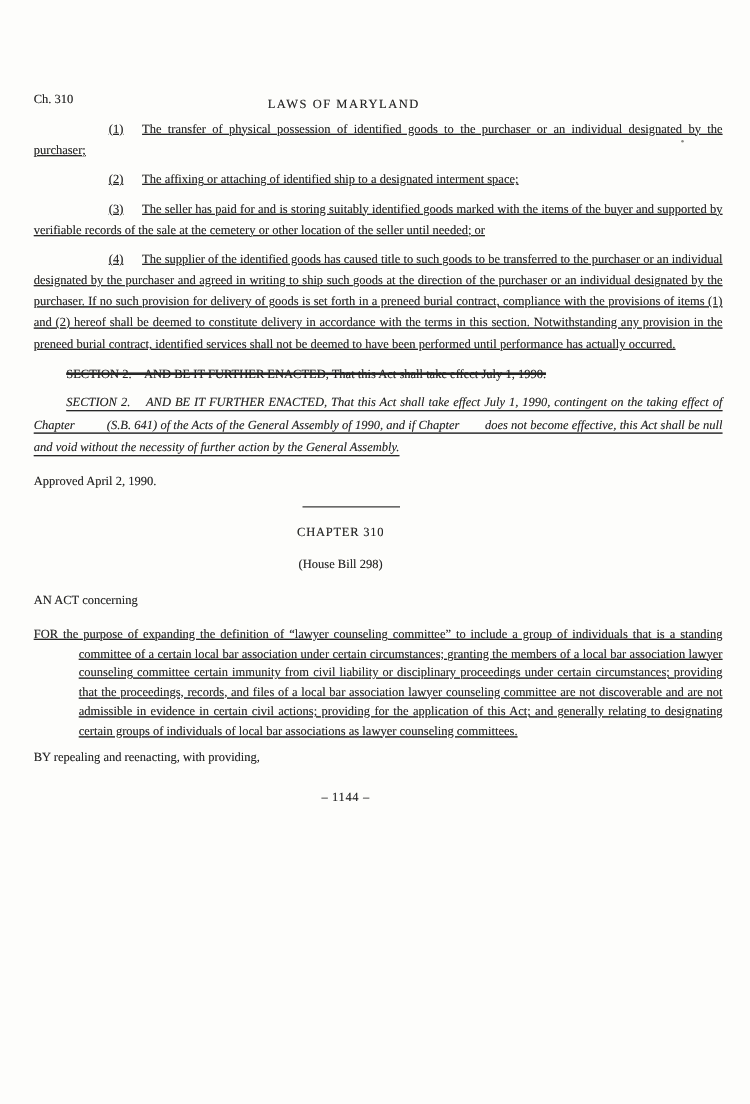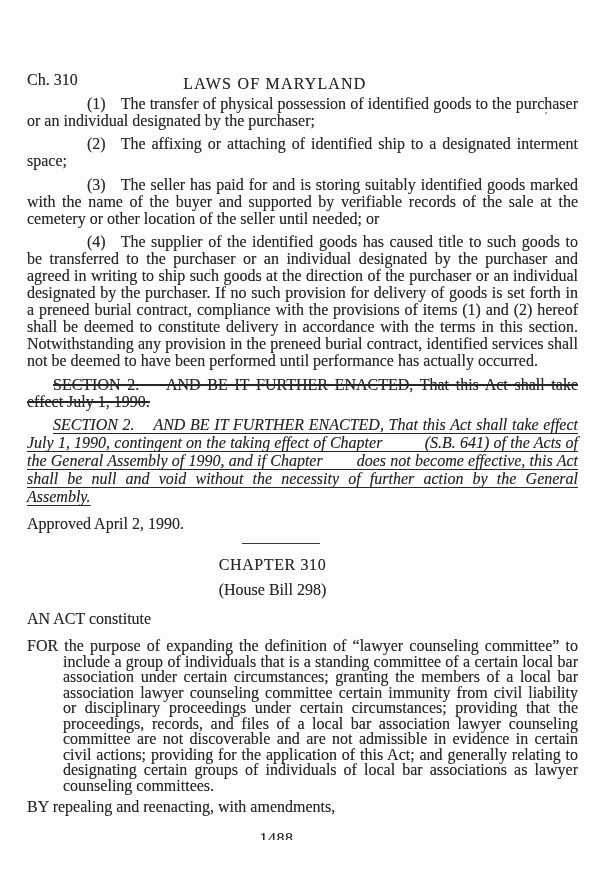--- a/index.html
+++ b/index.html
@@ -9,41 +9,42 @@
   }
   .page {
     position: relative;
     width: 600px;
     height: 840px;
     box-sizing: border-box;
     padding: 71px 22px 0 27px;
     background: #fdfdfb;
     color: #262626;
     font-family: "Liberation Serif", "DejaVu Serif", serif;
-    font-size: 16px;
+    font-size: 10px;
     line-height: 17px;
     text-shadow: 0 0 0.5px rgba(45,45,45,0.45);
     overflow: hidden;
   }
   p { margin: 0; }
   .header-row {
     position: relative;
     height: 17px;
   }
   .chapter-ref { position: absolute; left: 0; top: 0; }
   .center-title {
     position: absolute;
     left: 0; right: 55px; top: 4px;
     text-align: center;
     letter-spacing: 1.2px;
   }
   .item {
     margin-top: 6.5px;
     text-align: justify;
     text-indent: 60px;
+    text-decoration: underline;
   }
   .item .num { margin-right: 15px; }
   .sec {
     text-align: justify;
     text-indent: 26px;
   }
   .strike {
     margin-top: 7px;
     text-decoration: line-through;
     text-decoration-thickness: 1.5px;
@@ -74,20 +75,21 @@
     font-weight: bold;
     position: relative;
     left: -18px;
   }
   .forpara {
     margin-top: 11px;
     line-height: 15.5px;
     text-align: justify;
     padding-left: 36px;
     text-indent: -36px;
+    text-decoration: underline;
   }
   .bypara {
     margin-top: 5.5px;
     line-height: 15.5px;
   }
   .pagenum {
     margin-top: 16px;
     position: relative;
     left: -26px;
     letter-spacing: 0.5px;
@@ -119,42 +121,42 @@
 
   <div class="header-row">
     <span class="chapter-ref">Ch. 310</span>
     <span class="center-title">LAWS OF MARYLAND</span>
   </div>
 
   <p class="item"><span class="num">(1)</span><span>The transfer of physical possession of identified goods to the purchaser or an individual designated by the purchaser;</span></p>
 
   <p class="item"><span class="num">(2)</span><span>The affixing or attaching of identified ship to a designated interment space;</span></p>
 
-  <p class="item"><span class="num">(3)</span><span>The seller has paid for and is storing suitably identified goods marked with the name of the buyer and supported by verifiable records of the sale at the cemetery or other location of the seller until needed; or</span></p>
+  <p class="item"><span class="num">(3)</span><span>The seller has paid for and is storing suitably identified goods marked with the items of the buyer and supported by verifiable records of the sale at the cemetery or other location of the seller until needed; or</span></p>
 
   <p class="item"><span class="num">(4)</span><span>The supplier of the identified goods has caused title to such goods to be transferred to the purchaser or an individual designated by the purchaser and agreed in writing to ship such goods at the direction of the purchaser or an individual designated by the purchaser. If no such provision for delivery of goods is set forth in a preneed burial contract, compliance with the provisions of items (1) and (2) hereof shall be deemed to constitute delivery in accordance with the terms in this section. Notwithstanding any provision in the preneed burial contract, identified services shall not be deemed to have been performed until performance has actually occurred.</span></p>
 
   <p class="sec strike">SECTION 2.&nbsp;&nbsp;&nbsp;&nbsp;AND BE IT FURTHER ENACTED, That this Act shall take effect July 1, 1990.</p>
 
   <p class="sec amended">SECTION 2.&nbsp;&nbsp;&nbsp;&nbsp;AND BE IT FURTHER ENACTED, That this Act shall take effect July 1, 1990, contingent on the taking effect of Chapter &nbsp;&nbsp;&nbsp;&nbsp;&nbsp;&nbsp;&nbsp;&nbsp; (S.B. 641) of the Acts of the General Assembly of 1990, and if Chapter &nbsp;&nbsp;&nbsp;&nbsp;&nbsp;&nbsp; does not become effective, this Act shall be null and void without the necessity of further action by the General Assembly.</p>
 
   <p class="approved">Approved April 2, 1990.</p>
 
   <div class="divider"></div>
 
   <p class="center shift-left chap">CHAPTER 310</p>
 
   <p class="center shift-left hb">(House Bill 298)</p>
 
-  <p class="actintro">AN ACT constitute</p>
+  <p class="actintro">AN ACT concerning</p>
 
 
   <p class="forpara">FOR the purpose of expanding the definition of “lawyer counseling committee” to include a group of individuals that is a standing committee of a certain local bar association under certain circumstances; granting the members of a local bar association lawyer counseling committee certain immunity from civil liability or disciplinary proceedings under certain circumstances; providing that the proceedings, records, and files of a local bar association lawyer counseling committee are not discoverable and are not admissible in evidence in certain civil actions; providing for the application of this Act; and generally relating to designating certain groups of individuals of local bar associations as lawyer counseling committees.</p>
 
-  <p class="bypara">BY repealing and reenacting, with amendments,</p>
+  <p class="bypara">BY repealing and reenacting, with providing,</p>
 
-  <p class="center pagenum">– 1488 –</p>
+  <p class="center pagenum">– 1144 –</p>
 
   <div class="artifact-dot"></div>
   <div class="artifact-line-1"></div>
   <div class="artifact-line-2"></div>
 
 </div>
 
 </body></html>

